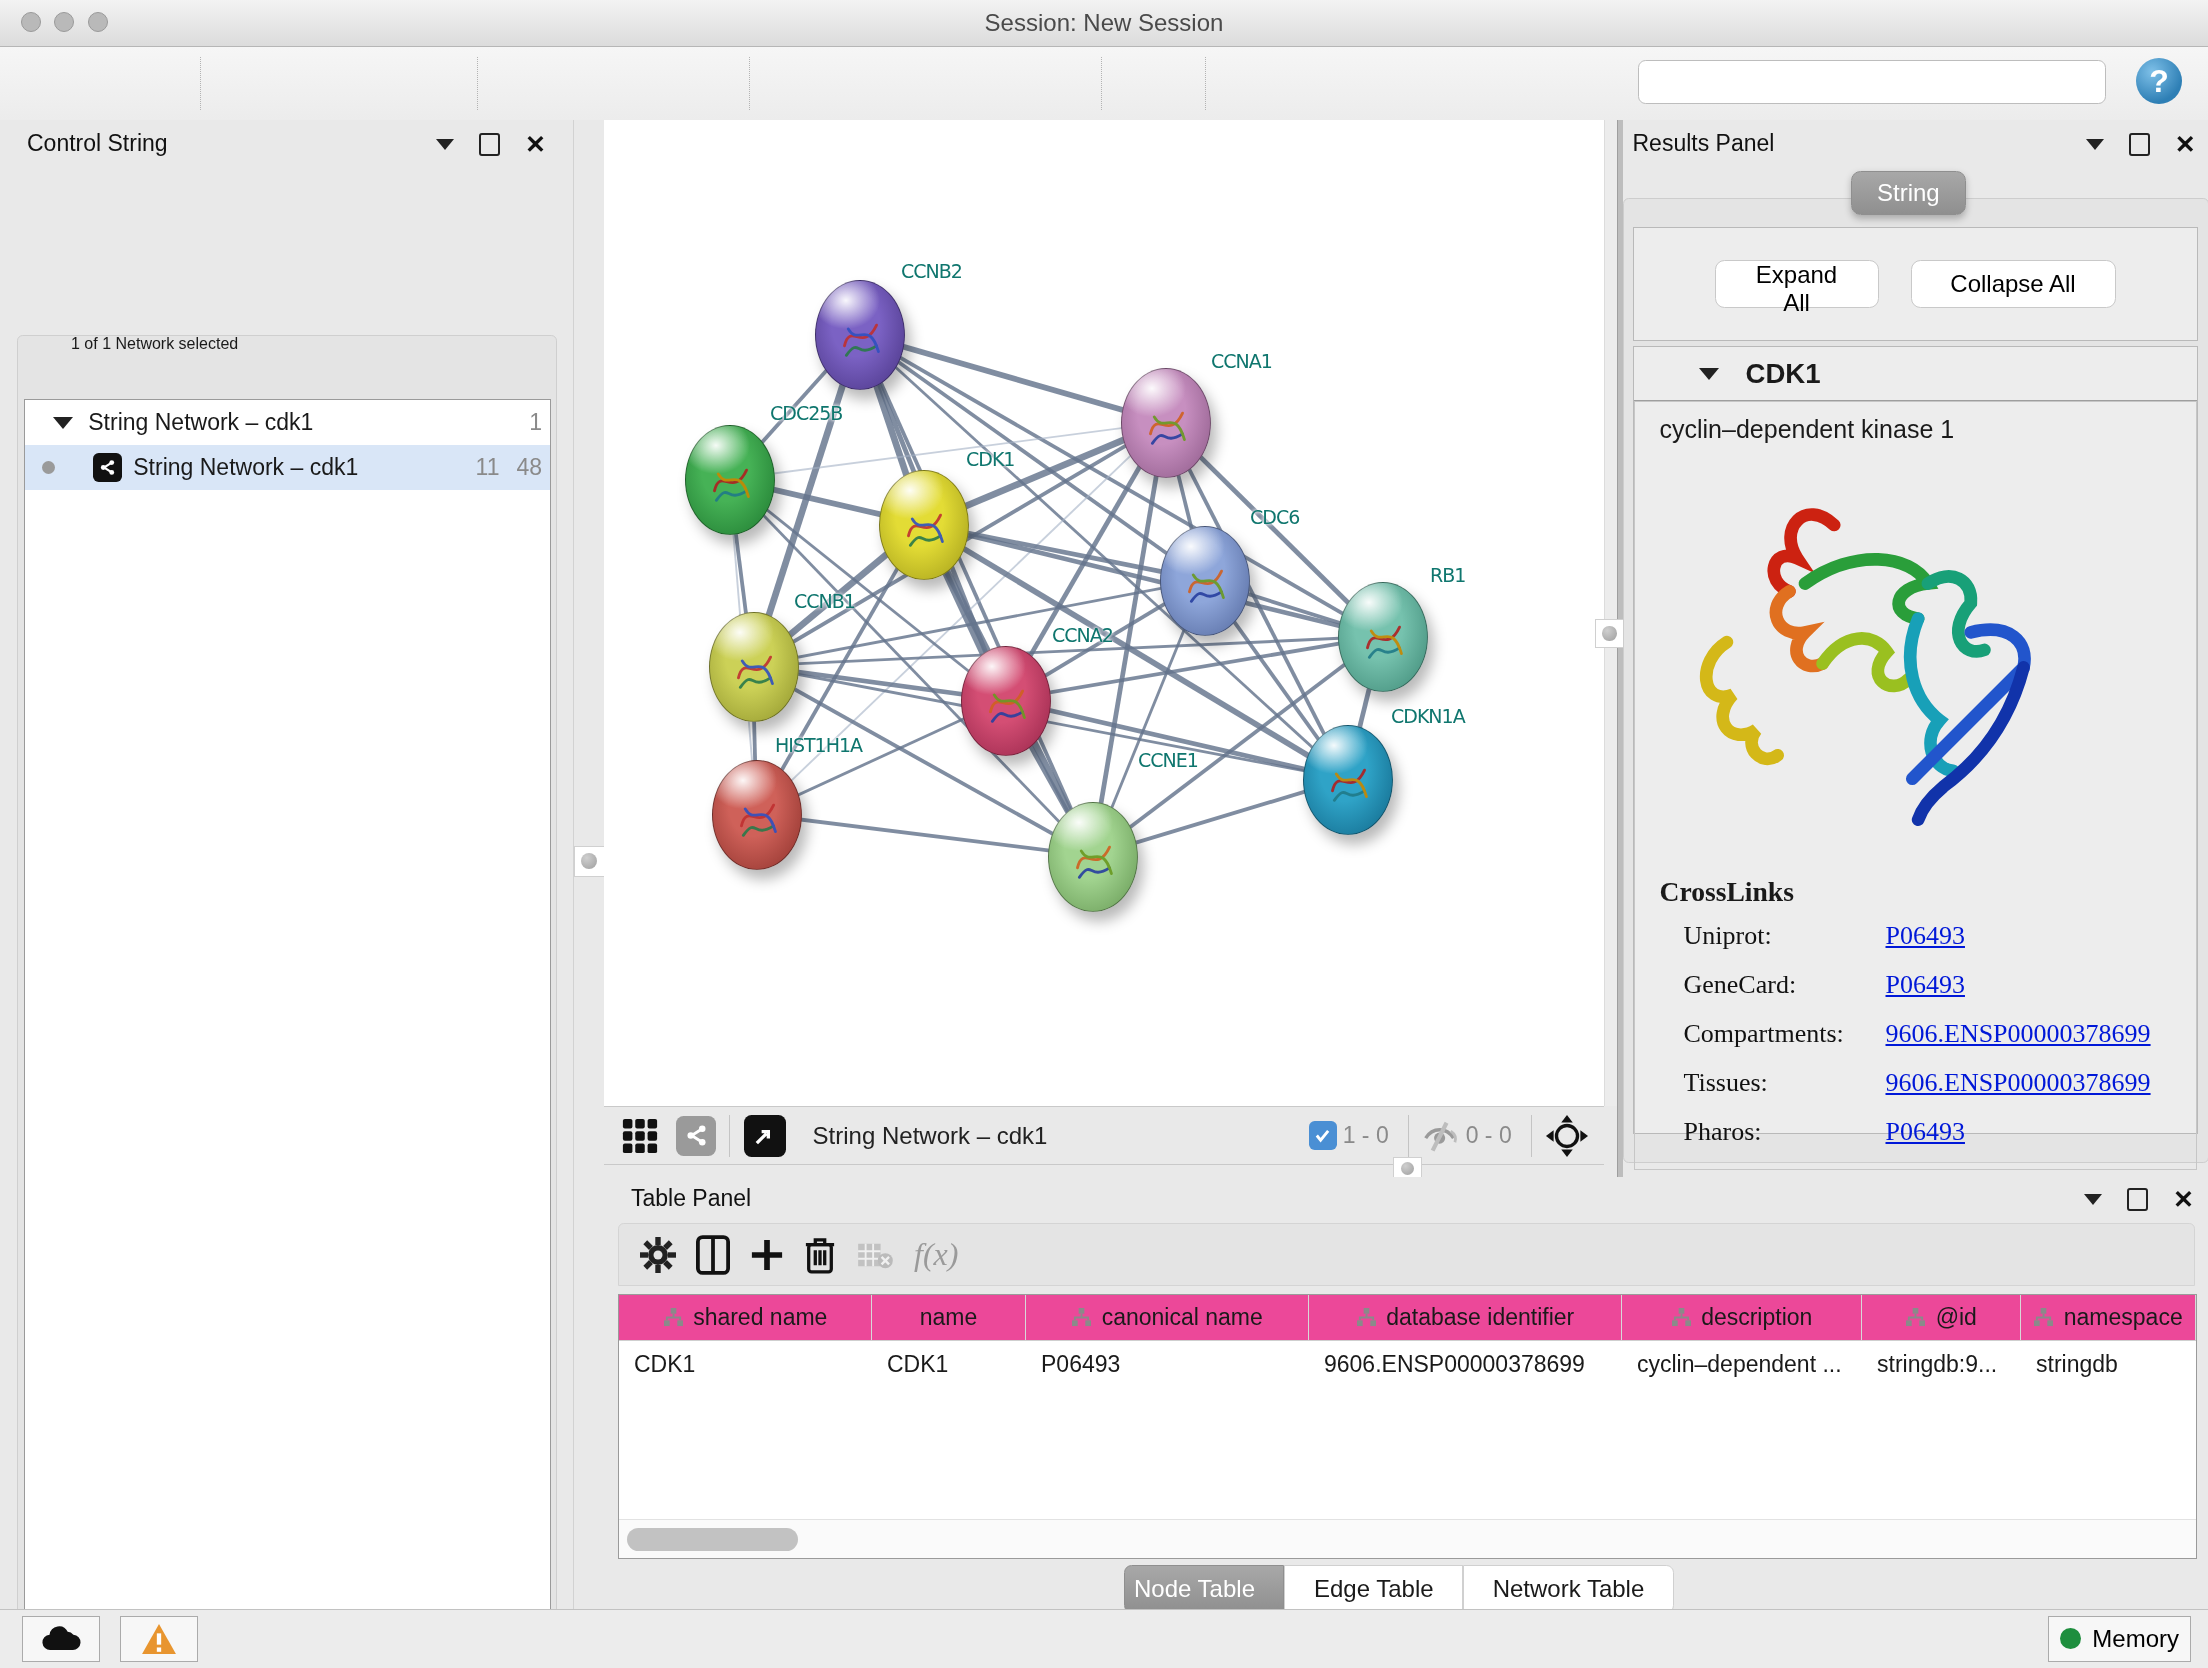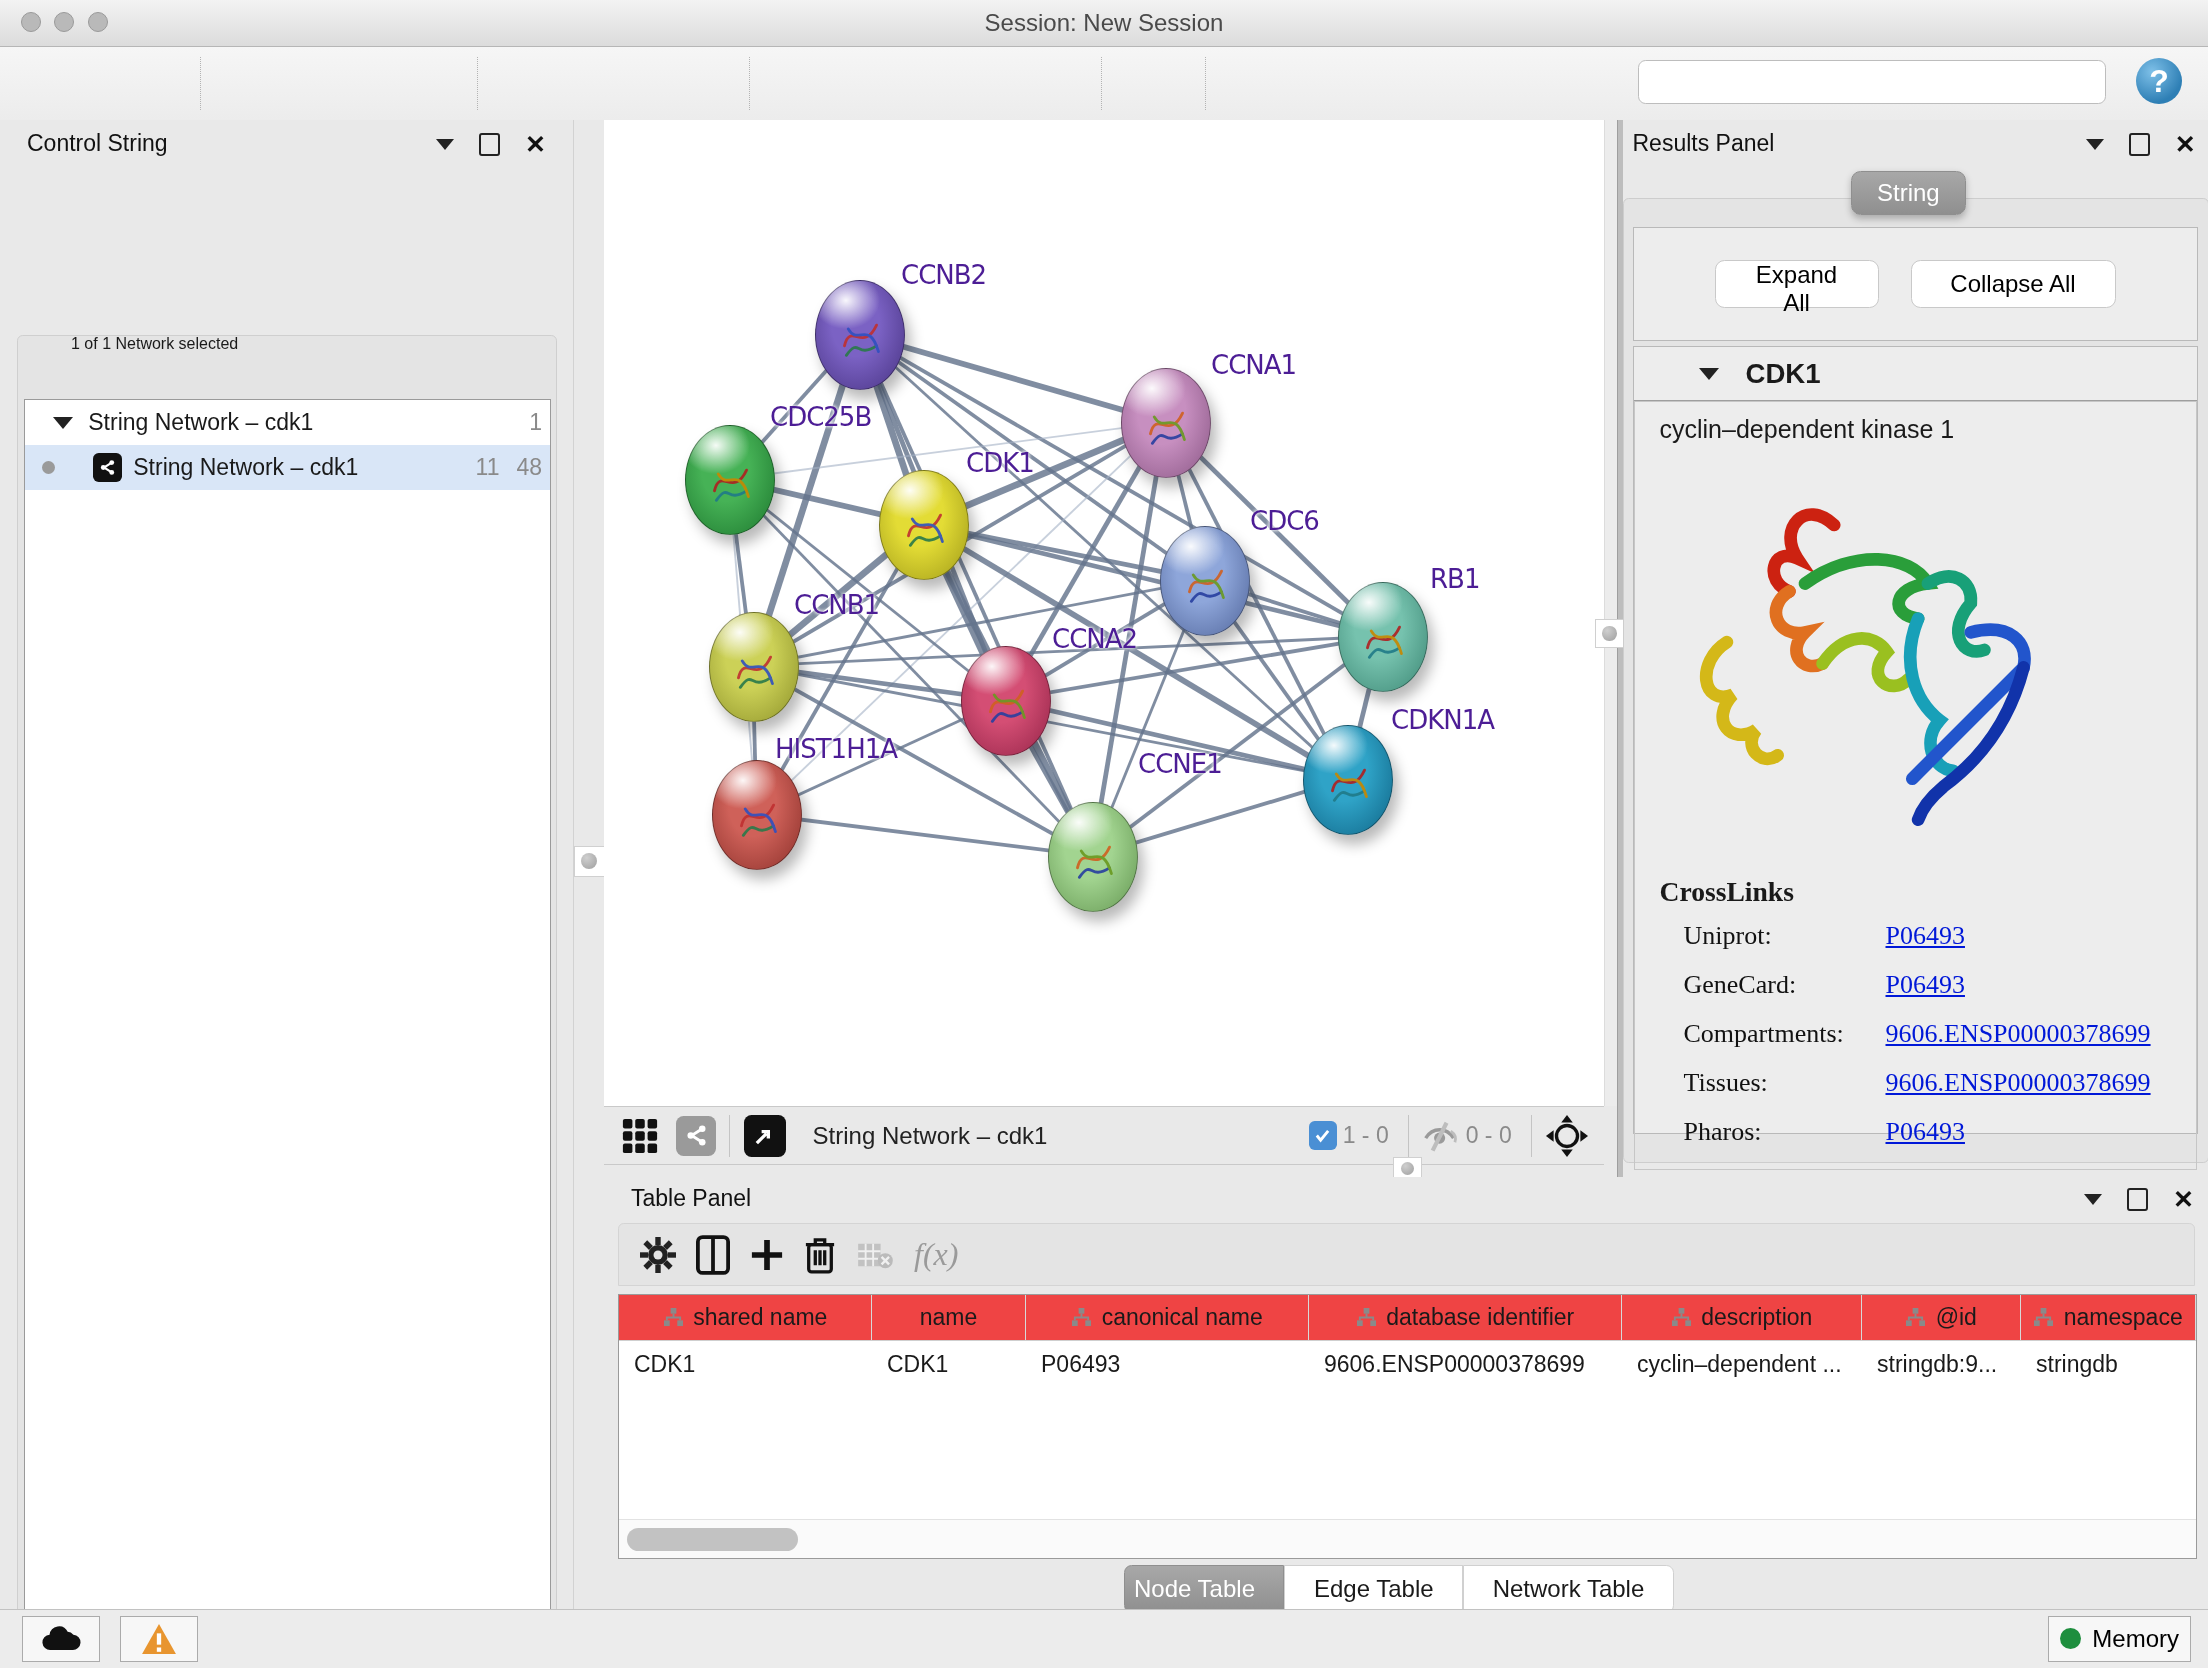--- a/index.html
+++ b/index.html
@@ -41,41 +41,41 @@
   .trow{display:flex;align-items:center;height:45px;font-size:23px;padding:0 7.6px;}
   .trow .grow{flex:1;}
   .count{color:#8a8a8a;font-size:23px;margin-left:17px;}
   .trow.sel{background:#d9e6f7;}
   .dot{width:13.3px;height:13.3px;border-radius:50%;background:#9a9a9a;margin:0 13.3px 0 9.5px;}
   .shareicon{width:28.5px;height:28.5px;border-radius:5.7px;background:#111;display:flex;align-items:center;justify-content:center;margin-right:11.4px;}
   
   .canvas{position:absolute;left:604px;top:120px;width:1000px;height:986px;background:#fff;overflow:hidden;}
   .node{position:absolute;width:88px;height:108px;border-radius:50%;border:1px solid rgba(0,0,0,.35);
         box-shadow:5.7px 9.5px 13.3px rgba(0,0,0,.28);display:flex;align-items:center;justify-content:center;}
-  .nodelabel{position:absolute;font-size:26px;color:#4c1d95;font-family:"DejaVu Sans",sans-serif;
+  .nodelabel{position:absolute;font-size:19px;color:#0f766e;font-family:"DejaVu Sans",sans-serif;
         letter-spacing:-1px;text-shadow:0 0 3.8px #fff,0 0 3.8px #fff;white-space:nowrap;}
   .cv-toolbar{position:absolute;left:604px;top:1106px;width:1000px;height:57px;background:#e9e9e9;
         border-top:1px solid #c9c9c9;border-bottom:1px solid #c9c9c9;display:flex;align-items:center;}
   .cvsep{width:0;height:42px;border-left:1px solid #c4c4c4;margin:0 13.3px;}
   .cv-title{font-size:24px;color:#222;margin-left:27px;}
   .cv-count{font-size:23px;color:#8a8a8a;margin:0 5.7px;}
   
   .handle{position:absolute;width:28.5px;height:28.5px;background:#fff;border:1px solid #d0d0d0;
         display:flex;align-items:center;justify-content:center;}
   .handle i{width:16px;height:16px;border-radius:50%;background:radial-gradient(circle at 35% 30%,#cfcfcf,#9e9e9e);}
   
   .rp-box{position:absolute;background:#ededed;border:1px solid #b9b9b9;}
   .btn{border:1px solid #c9c9c9;background:#fff;border-radius:9.5px;font-size:24px;height:48px;padding:0 27px;cursor:pointer;}
   .xl-label{font-family:"Liberation Serif",serif;font-size:26px;color:#111;}
   .xl-link{font-family:"Liberation Serif",serif;font-size:26px;color:#0018d8;text-decoration:underline;cursor:pointer;}
   
   .tp-toolbar{position:absolute;left:618px;top:1223px;width:1577px;height:63px;background:#e4e4e4;
       border:1px solid #d4d4d4;border-radius:5.7px 5.7px 0 0;display:flex;align-items:center;gap:20px;padding-left:21px;box-sizing:border-box;}
   .tablebox{position:absolute;left:618px;top:1294px;width:1577px;height:263px;background:#fff;border:1px solid #9a9a9a;overflow:hidden;}
-  .thead{display:flex;height:45px;background:#ef4444;border-bottom:1px solid #cfcfcf;}
+  .thead{display:flex;height:45px;background:#ec4899;border-bottom:1px solid #cfcfcf;}
   .th{display:flex;align-items:center;justify-content:center;gap:9.5px;font-size:23px;border-right:1px solid #d8d8d8;
       box-sizing:border-box;overflow:hidden;white-space:nowrap;flex:0 0 auto;}
   .trowdata{display:flex;height:46px;}
   .td{display:flex;align-items:center;font-size:23px;padding-left:15px;box-sizing:border-box;
       overflow:hidden;white-space:nowrap;flex:0 0 auto;}
   .hscroll{position:absolute;left:0;bottom:0;width:100%;height:38px;background:#fafafa;border-top:1px solid #e2e2e2;}
   .hthumb{position:absolute;left:7.6px;top:7.6px;width:171px;height:23px;border-radius:11.4px;background:#c2c2c2;}
   .bottomtabs{position:absolute;left:1124px;top:1565px;display:flex;}
   .btab{height:46px;padding:0 28.5px;background:#fff;border:1px solid #d0d0d0;font-size:24px;display:flex;align-items:center;cursor:pointer;}
   .btab:first-child{border-radius:7.6px 0 0 7.6px;padding-left:9px;}

